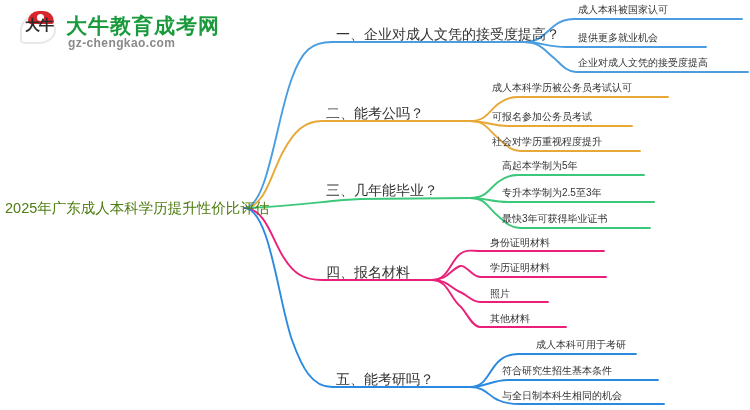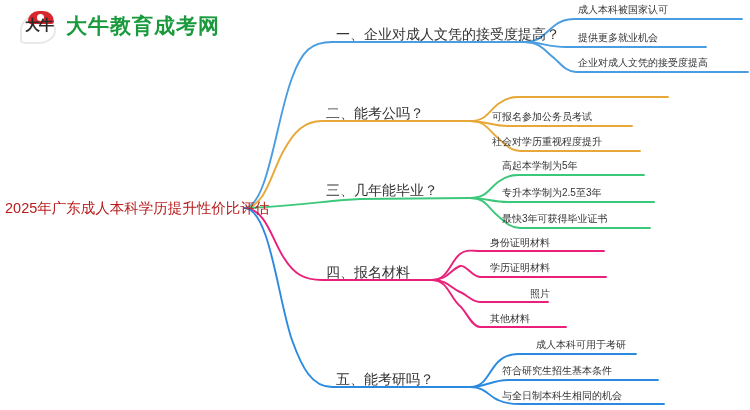--- a/index.html
+++ b/index.html
@@ -51,41 +51,42 @@
 
   
   .node{
     position:absolute;
     font-size:14px;
     color:#333333;
     white-space:nowrap;
     line-height:1;
   }
   .node.root{
-    font-size:14.5px;color:#b91c1c;
+    font-size:14.5px;color:#4d7c0f;
   }
   .node.branch{
     font-size:14px;color:#333333;
   }
   .node.leaf{
     font-size:10px;color:#333333;
   }
 </style>
 </head>
 <body>
 
 <div id="stage">
 
   <div id="logo">
     <div id="logo-mark">
       <div id="logo-bubble"></div>
       <div id="logo-red"></div>
       <div id="logo-cn">大牛</div>
     </div>
     <div id="logo-title">大牛教育成考网</div>
+    <div id="logo-sub">gz-chengkao.com</div>
   </div>
 
   <svg id="wires" viewBox="0 0 750 410">
     <g fill="none" stroke-width="1.9" stroke-linecap="round">
 
       <g stroke="#4a9de0">
         <path d="M245,208 C268,206 276,120 292,78 C302,50 312,42 332,42 L524,42"></path>
         <path d="M524,42 C540,42 544,34 554,26 C560,21 566,19 574,19 L742,19"></path>
         <path d="M524,42 C540,42 548,47 566,47 L706,47"></path>
         <path d="M524,42 C540,42 544,50 554,58 C560,63 566,72 576,72 L748,72"></path>
@@ -128,29 +129,30 @@
   <div class="node branch" style="left:336px;top:27px;">一、企业对成人文凭的接受度提高？</div>
   <div class="node branch" style="left:326px;top:106px;">二、能考公吗？</div>
   <div class="node branch" style="left:326px;top:183px;">三、几年能毕业？</div>
   <div class="node branch" style="left:326px;top:265px;">四、报名材料</div>
   <div class="node branch" style="left:336px;top:372px;">五、能考研吗？</div>
 
   <div class="node leaf" style="left:578px;top:5px;">成人本科被国家认可</div>
   <div class="node leaf" style="left:578px;top:33px;">提供更多就业机会</div>
   <div class="node leaf" style="left:578px;top:58px;">企业对成人文凭的接受度提高</div>
 
+  <div class="node leaf" style="left:492px;top:83px;">成人本科学历被公务员考试认可</div>
   <div class="node leaf" style="left:492px;top:112px;">可报名参加公务员考试</div>
   <div class="node leaf" style="left:492px;top:137px;">社会对学历重视程度提升</div>
 
   <div class="node leaf" style="left:502px;top:161px;">高起本学制为5年</div>
   <div class="node leaf" style="left:502px;top:188px;">专升本学制为2.5至3年</div>
   <div class="node leaf" style="left:502px;top:214px;">最快3年可获得毕业证书</div>
 
   <div class="node leaf" style="left:490px;top:238px;">身份证明材料</div>
   <div class="node leaf" style="left:490px;top:263px;">学历证明材料</div>
-  <div class="node leaf" style="left:490px;top:289px;margin-left:40px;">照片</div>
+  <div class="node leaf" style="left:490px;top:289px;">照片</div>
   <div class="node leaf" style="left:490px;top:314px;">其他材料</div>
 
   <div class="node leaf" style="left:502px;top:340px;margin-left:34px;">成人本科可用于考研</div>
   <div class="node leaf" style="left:502px;top:366px;text-align:center;">符合研究生招生基本条件</div>
   <div class="node leaf" style="left:502px;top:391px;">与全日制本科生相同的机会</div>
 
 </div>
 
 </body></html>

